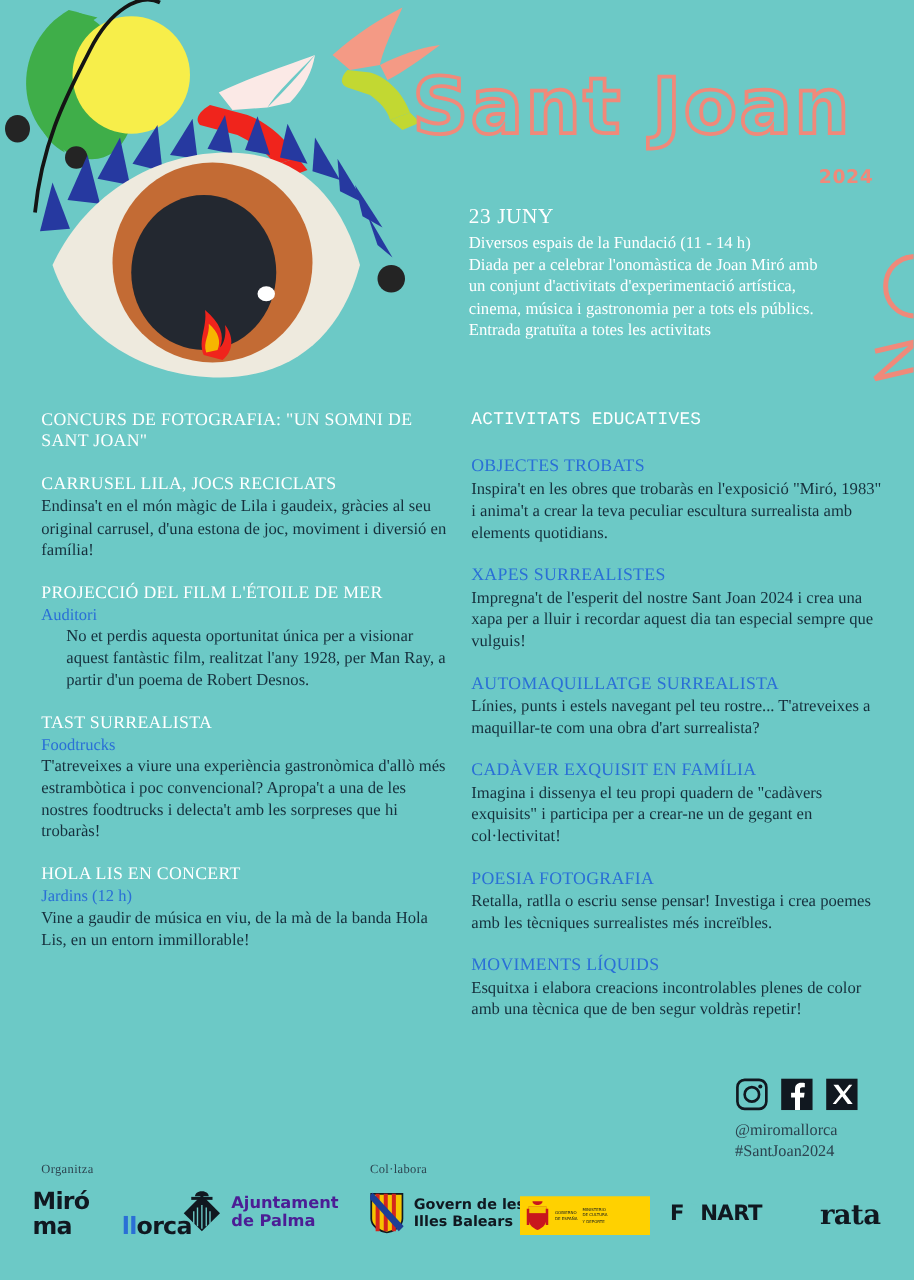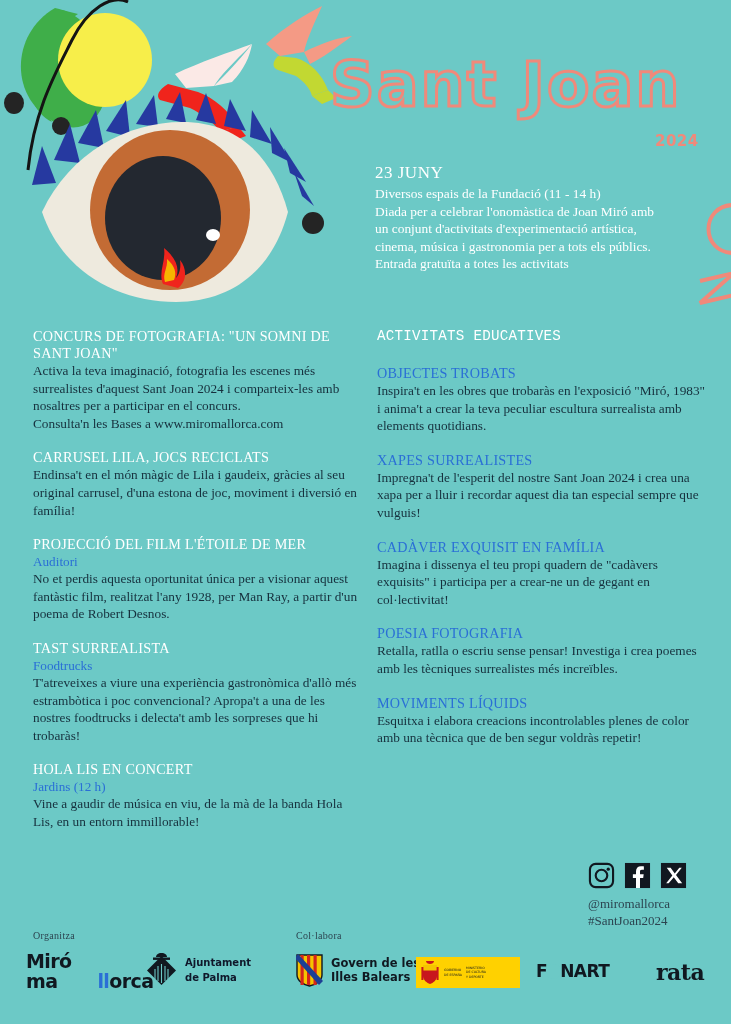--- a/index.html
+++ b/index.html
@@ -96,21 +96,21 @@
     font-family:"DejaVu Sans", sans-serif;
     font-weight:bold; font-size:19px; line-height:20px;
     color:#101820; letter-spacing:-.6px;
   }
   .miro-ll { color:#2a6fd6;margin-left:40px; }
 
   
   #logo-ajuntament { left:145px; top:27px; display:flex; align-items:center; gap:7px; }
   .aj-text {
     font-family:"DejaVu Sans", sans-serif;
-    font-weight:bold; font-size:10px; line-height:14.5px; color:#0f172a;
+    font-weight:bold; font-size:13px; line-height:14.5px; color:#4c1d95;
   }
 
   
   #logo-govern { left:296px; top:29px; display:flex; align-items:center; gap:8px; }
   .gov-text {
     font-family:"DejaVu Sans", sans-serif;
     font-weight:bold; font-size:11.5px; line-height:13.5px; color:#101820;
   }
 
   
@@ -220,33 +220,31 @@
     <div class="line">Diada per a celebrar l'onomàstica de Joan Miró amb</div>
     <div class="line">un conjunt d'activitats d'experimentació artística,</div>
     <div class="line">cinema, música i gastronomia per a tots els públics.</div>
     <div class="line">Entrada gratuïta a totes les activitats</div>
   </div>
 
   <div class="col" id="col-left">
 
     <div class="section">
       <div class="sec-title">CONCURS DE FOTOGRAFIA: "UN SOMNI DE SANT JOAN"</div>
-      <div class="sec-body" style="white-space: pre-line;">Activa la teva imaginació, fotografia les escenes més surrealistes d'aquest Sant Joan 2024 i comparteix-les amb nosaltres per a participar en el concurs.
-Consulta'n les Bases a www.miromallorca.com</div>
     </div>
 
     <div class="section">
       <div class="sec-title">CARRUSEL LILA, JOCS RECICLATS</div>
       <div class="sec-body" style="white-space: pre-line;">Endinsa't en el món màgic de Lila i gaudeix, gràcies al seu original carrusel, d'una estona de joc, moviment i diversió en família!</div>
     </div>
 
     <div class="section">
       <div class="sec-title">PROJECCIÓ DEL FILM L'ÉTOILE DE MER</div>
       <div class="sec-sub">Auditori</div>
-      <div class="sec-body" style="white-space: pre-line;">No et perdis aquesta oportunitat única per a visionar aquest fantàstic film, realitzat l'any 1928, per Man Ray, a partir d'un poema de Robert Desnos.</div>
+      <div class="sec-body" style="white-space: pre-line; margin-left: 20px;">No et perdis aquesta oportunitat única per a visionar aquest fantàstic film, realitzat l'any 1928, per Man Ray, a partir d'un poema de Robert Desnos.</div>
     </div>
 
     <div class="section">
       <div class="sec-title">TAST SURREALISTA</div>
       <div class="sec-sub">Foodtrucks</div>
       <div class="sec-body" style="white-space: pre-line;">T'atreveixes a viure una experiència gastronòmica d'allò més estrambòtica i poc convencional? Apropa't a una de les nostres foodtrucks i delecta't amb les sorpreses que hi trobaràs!</div>
     </div>
 
     <div class="section">
       <div class="sec-title">HOLA LIS EN CONCERT</div>
@@ -263,20 +261,24 @@
     <div class="section">
       <div class="sec-title blue">OBJECTES TROBATS</div>
       <div class="sec-body" style="white-space: pre-line;">Inspira't en les obres que trobaràs en l'exposició "Miró, 1983" i anima't a crear la teva peculiar escultura surrealista amb elements quotidians.</div>
     </div>
 
     <div class="section">
       <div class="sec-title blue">XAPES SURREALISTES</div>
       <div class="sec-body" style="white-space: pre-line;">Impregna't de l'esperit del nostre Sant Joan 2024 i crea una xapa per a lluir i recordar aquest dia tan especial sempre que vulguis!</div>
     </div>
 
+    <div class="section">
+      <div class="sec-title blue">AUTOMAQUILLATGE SURREALISTA</div>
+      <div class="sec-body" style="white-space: pre-line;">Línies, punts i estels navegant pel teu rostre... T'atreveixes a maquillar-te com una obra d'art surrealista?</div>
+    </div>
 
     <div class="section">
       <div class="sec-title blue">CADÀVER EXQUISIT EN FAMÍLIA</div>
       <div class="sec-body" style="white-space: pre-line;">Imagina i dissenya el teu propi quadern de "cadàvers exquisits" i participa per a crear-ne un de gegant en col·lectivitat!</div>
     </div>
 
     <div class="section">
       <div class="sec-title blue">POESIA FOTOGRAFIA</div>
       <div class="sec-body" style="white-space: pre-line;">Retalla, ratlla o escriu sense pensar! Investiga i crea poemes amb les tècniques surrealistes més increïbles.</div>
     </div>

